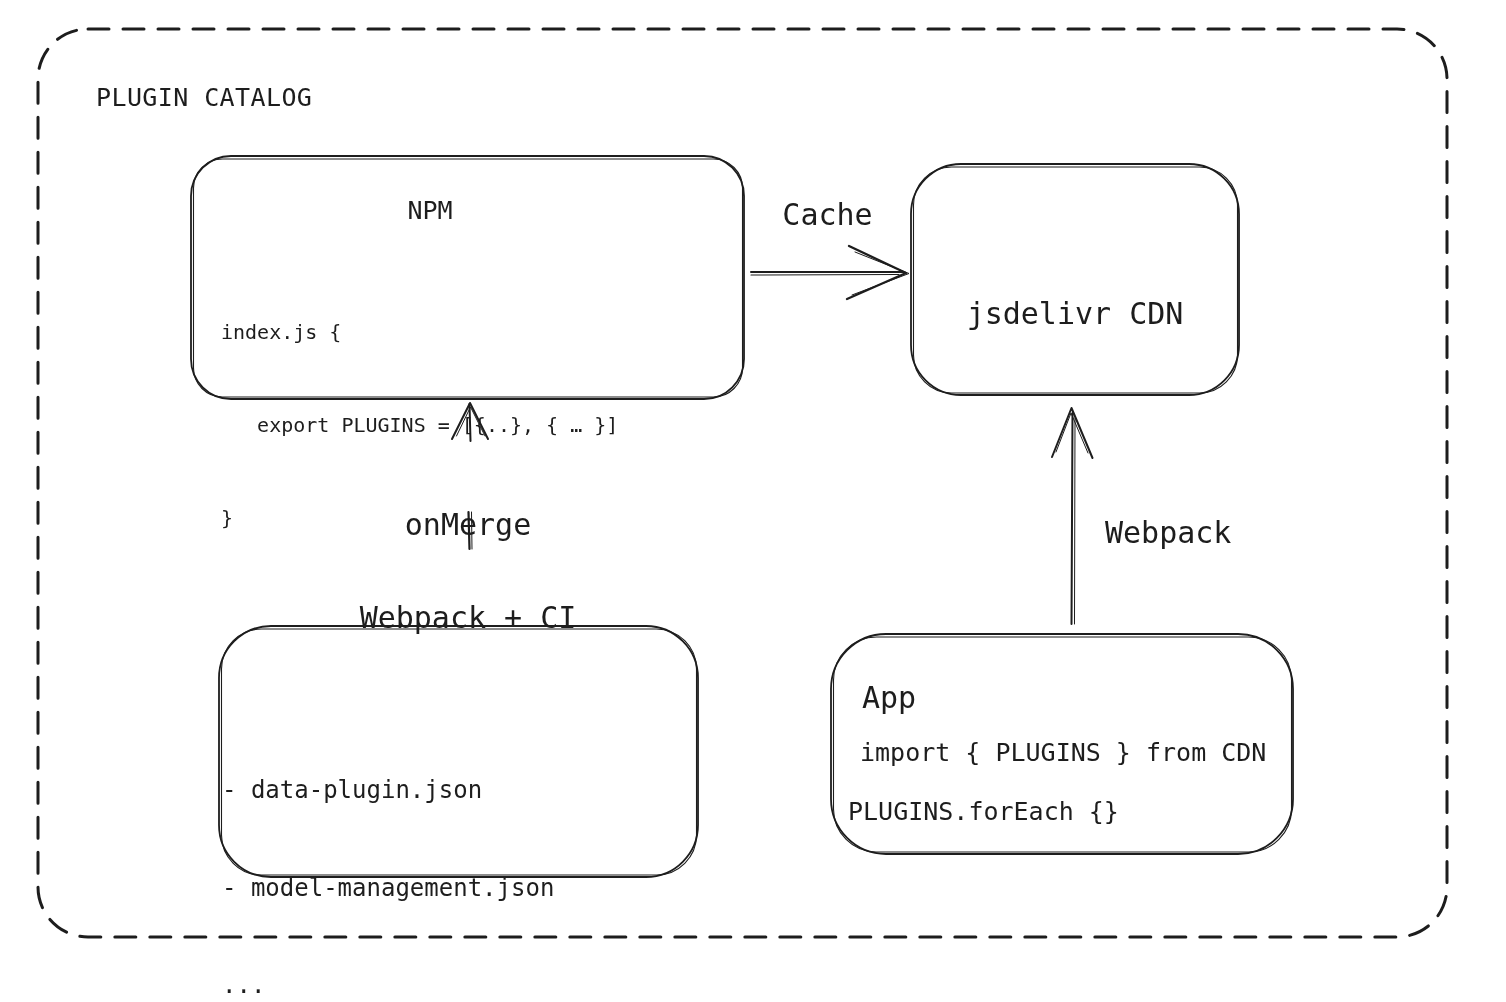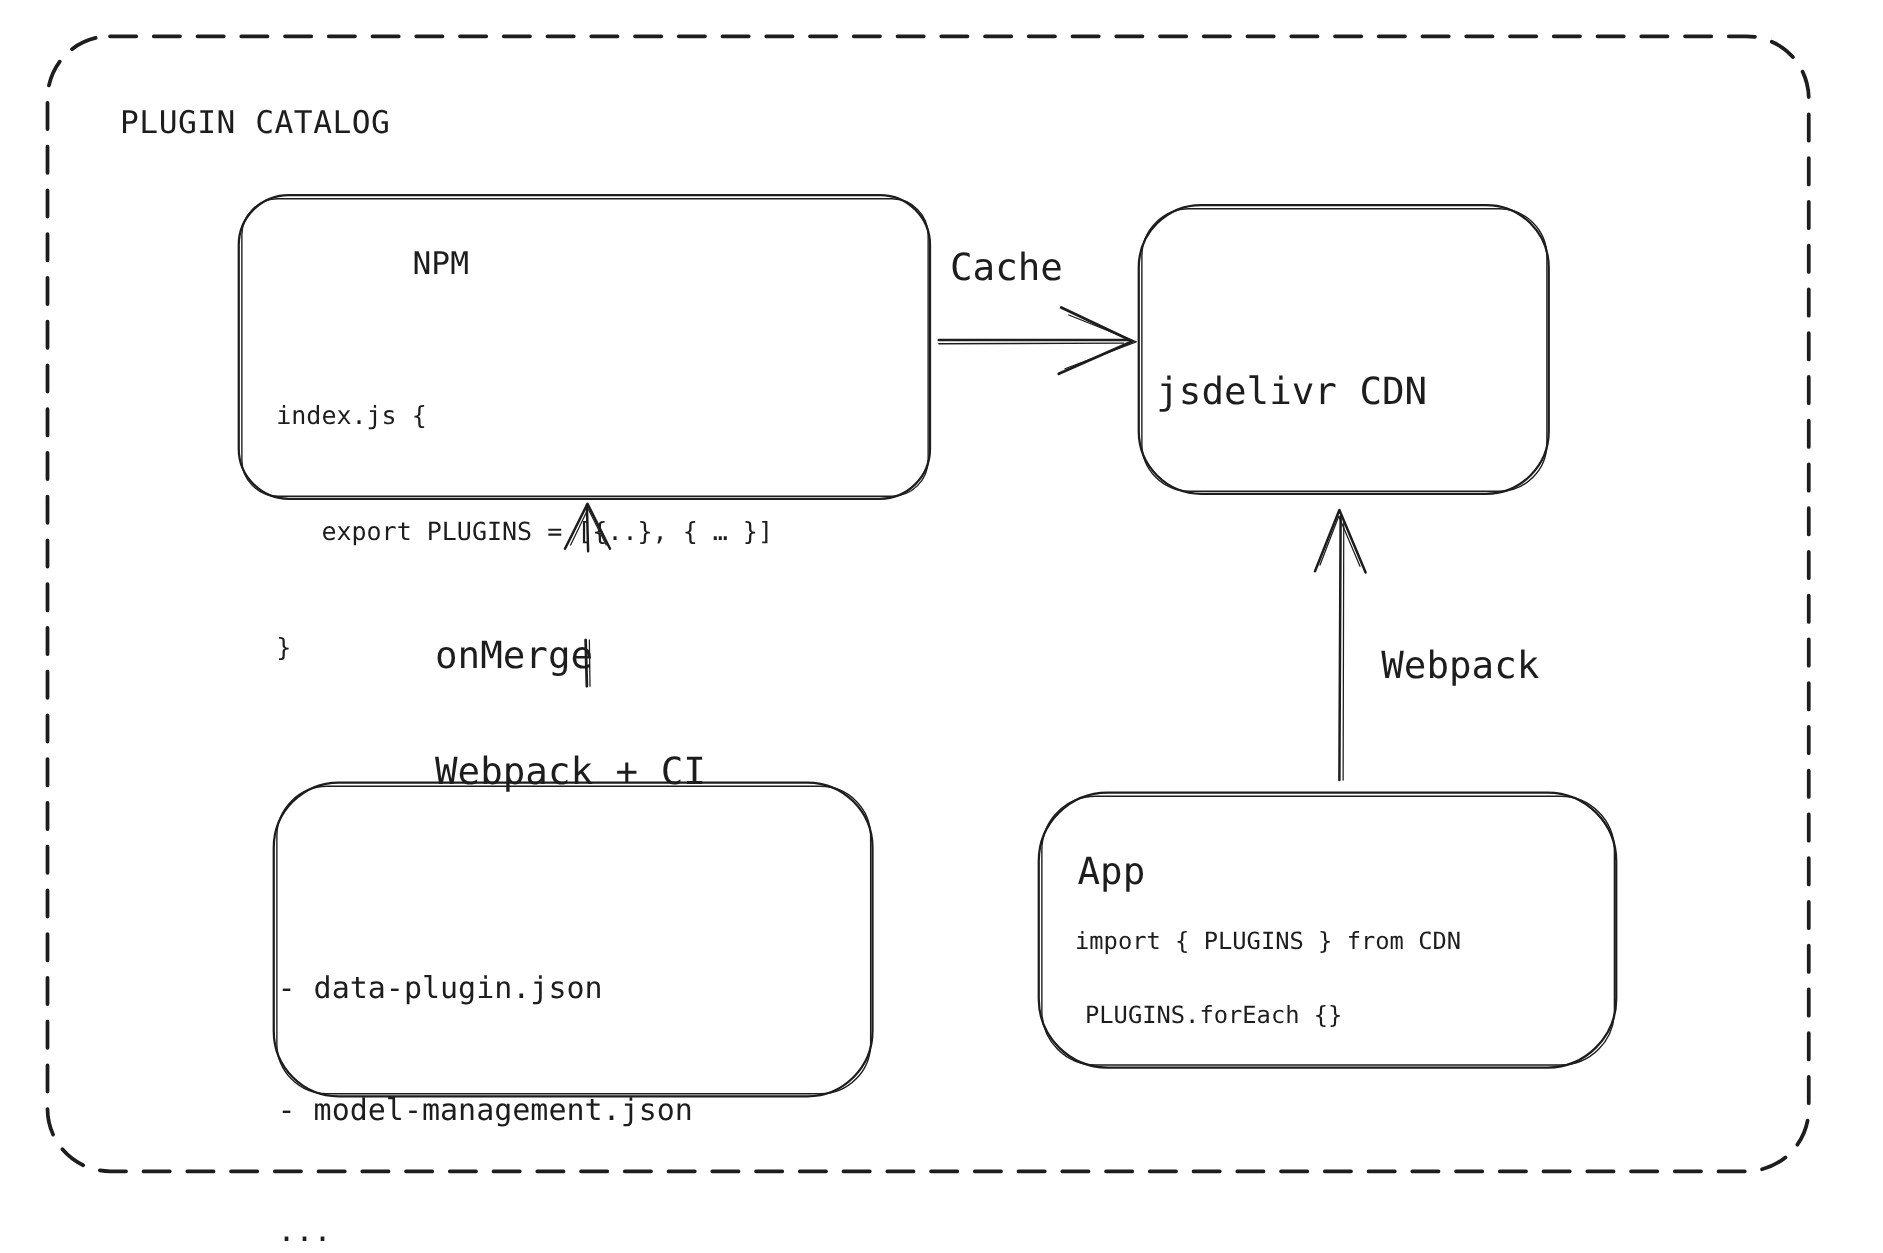--- a/index.html
+++ b/index.html
@@ -13,26 +13,26 @@
     overflow: hidden;
     text-decoration: underline;
   }
   svg.shapes { position:absolute; left:0; top:0; width:1506px; height:1002px; }
   svg.shapes * { fill:none; stroke:#1d1d1d; stroke-linecap:round; stroke-linejoin:round; }
   .t {
     position: absolute;
     white-space: pre;
     color: #1d1d1d;
   }
-  .center { }
+  .center { text-align: center; }
   .title    { font-size: 25px; line-height: 30px; letter-spacing: 0.4px; }
   .boxhead  { font-size: 25px; line-height: 30px; }
   .label    { font-size: 30px; line-height: 31px; }
   .code     { font-size: 20px; line-height: 31px; }
-  .code2    { font-size: 19px; line-height: 30px; }
+  .code2    { font-size: 25px; line-height: 30px; }
   .listing  { font-size: 24px; line-height: 32.5px; }
 </style>
 </head>
 <body>
 
 <div class="canvas">
 
   <svg class="shapes" viewBox="0 0 1506 1002">
 
     <rect x="38" y="29" width="1409" height="908" rx="50" stroke-width="3" stroke-dasharray="21 14"></rect>
@@ -87,15 +87,15 @@
   <div class="t listing" style="left:222px; top:709px;">
     <div>- data-plugin.json</div>
     <div>- model-management.json</div>
     <div>...</div>
   </div>
 
   <div class="t label center" style="left:1105px; top:517px; width:100px;">Webpack</div>
 
   <div class="t label" style="left:862px; top:682px;">App</div>
   <div class="t code2" style="left:860px; top:738px;">import { PLUGINS } from CDN</div>
-  <div class="t code2" style="left:868px; top:797px;">PLUGINS.forEach {}</div>
+  <div class="t code2" style="left:848px; top:797px;">PLUGINS.forEach {}</div>
 
 </div>
 
 </body></html>

